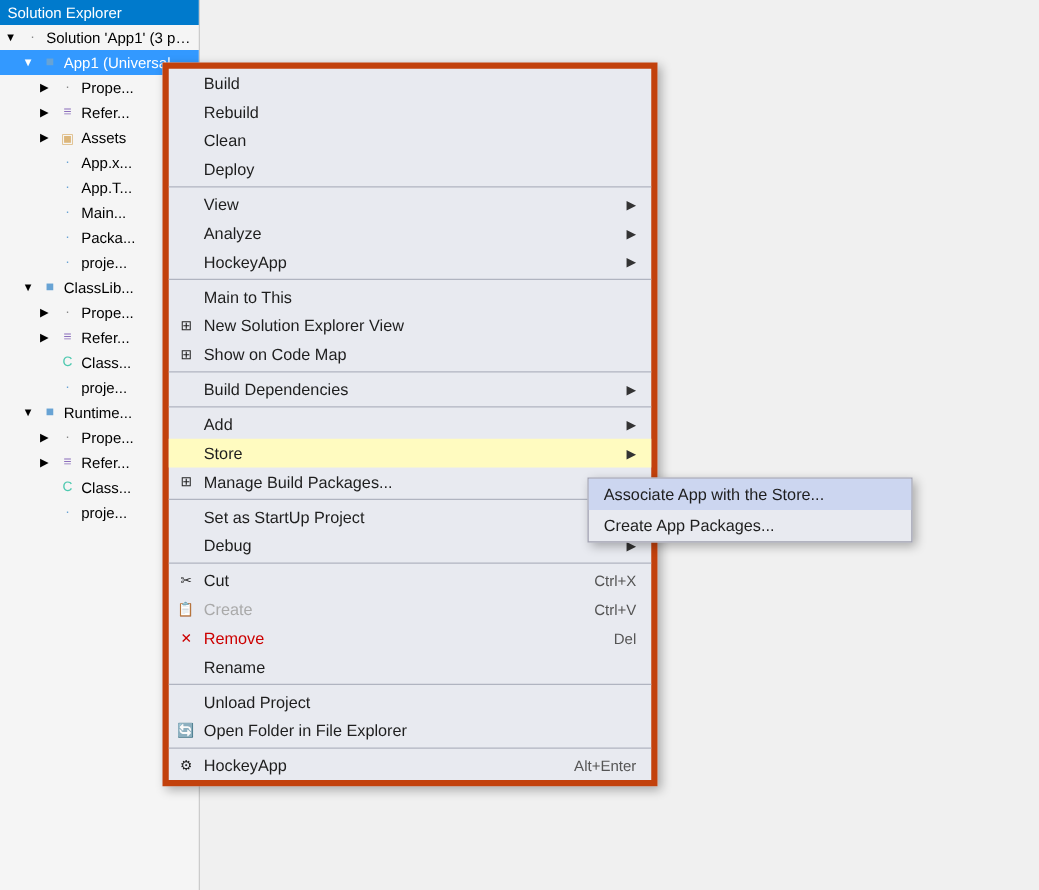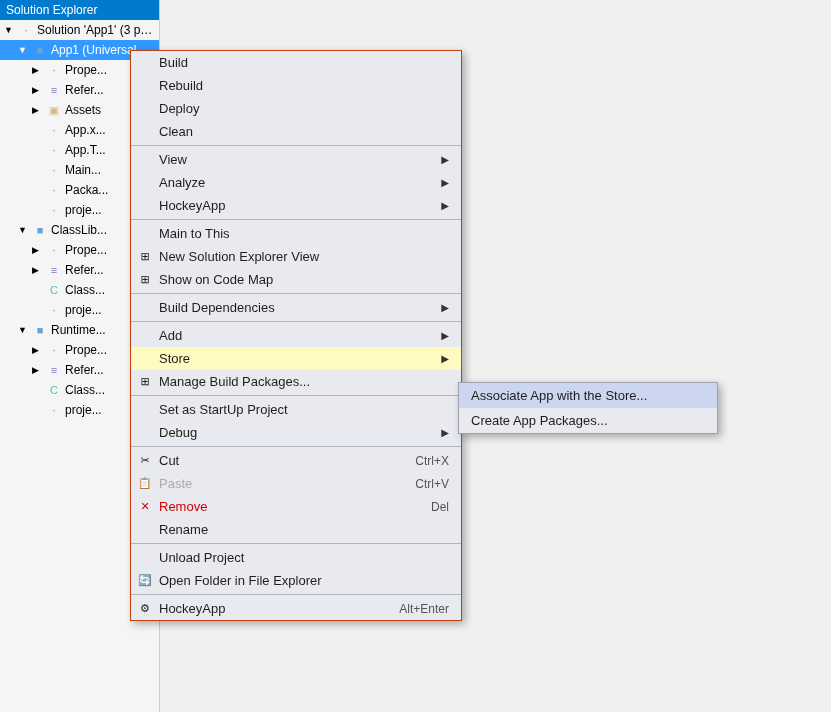--- a/index.html
+++ b/index.html
@@ -80,23 +80,23 @@
       padding: 4px 6px;
       font-size: 11px;
       color: #333;
     }
 
     
     .context-menu {
       position: absolute;
       top: 50px;
       left: 130px;
-      width: 332px;
+      width: 396px;
       background: #e8eaf0;
-      border: 1px solid #c2410c;
+      border: 5px solid #c2410c;
       box-shadow: 3px 3px 8px rgba(0,0,0,0.3);
       z-index: 100;
     }
 
     .menu-item {
       display: flex;
       align-items: center;
       padding: 4px 12px 4px 28px;
       font-size: 13px;
       color: #1e1e1e;
@@ -285,24 +285,24 @@
 <div class="main-area"></div>
 
 <div class="context-menu" id="context-menu">
     <div class="menu-item">
       <span>Build</span>
     </div>
     <div class="menu-item">
       <span>Rebuild</span>
     </div>
     <div class="menu-item">
+      <span>Clean</span>
+    </div>
+    <div class="menu-item">
       <span>Deploy</span>
-    </div>
-    <div class="menu-item">
-      <span>Clean</span>
     </div>
     <div class="menu-separator"></div>
     <div class="menu-item">
       <span>View</span>
       <span class="submenu-arrow">▶</span>
     </div>
     <div class="menu-item">
       <span>Analyze</span>
       <span class="submenu-arrow">▶</span>
     </div>
@@ -349,21 +349,21 @@
       <span class="submenu-arrow">▶</span>
     </div>
     <div class="menu-separator"></div>
     <div class="menu-item">
       <span class="item-icon">✂</span>
       <span>Cut</span>
       <span class="shortcut">Ctrl+X</span>
     </div>
     <div class="menu-item disabled">
       <span class="item-icon" style="color: rgb(204, 204, 204);">📋</span>
-      <span>Paste</span>
+      <span>Create</span>
       <span class="shortcut">Ctrl+V</span>
     </div>
     <div class="menu-item">
       <span class="item-icon" style="color: rgb(204, 0, 0);">✕</span>
       <span style="color: rgb(204, 0, 0);">Remove</span>
       <span class="shortcut">Del</span>
     </div>
     <div class="menu-item">
       <span>Rename</span>
     </div>
@@ -376,20 +376,20 @@
       <span>Open Folder in File Explorer</span>
     </div>
     <div class="menu-separator"></div>
     <div class="menu-item">
       <span class="item-icon">⚙</span>
       <span>HockeyApp</span>
       <span class="shortcut">Alt+Enter</span>
     </div>
   </div>
 
-<div class="submenu" id="store-submenu" style="top: 382px; left: 458px;">
+<div class="submenu" id="store-submenu" style="top: 382px; left: 470px;">
     <div class="menu-item selected">
       <span>Associate App with the Store...</span>
     </div>
     <div class="menu-item">
       <span>Create App Packages...</span>
     </div>
   </div>
 
 </body></html>

